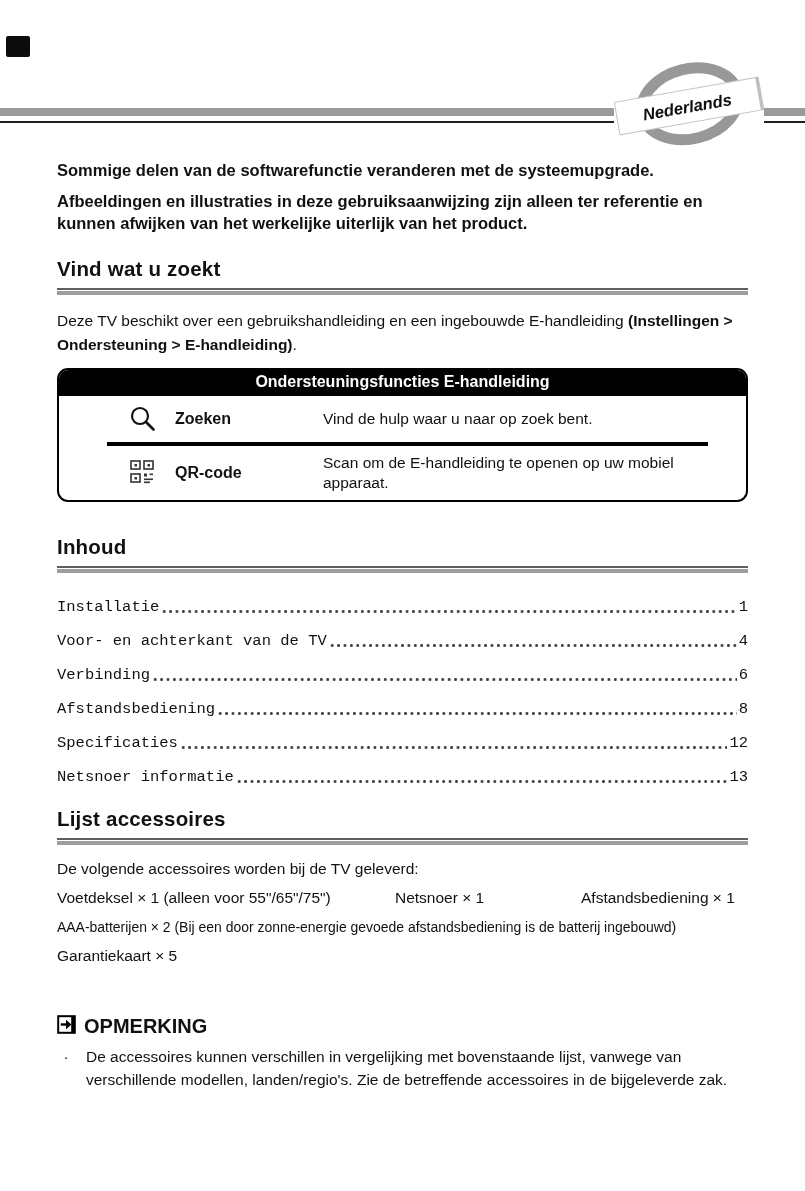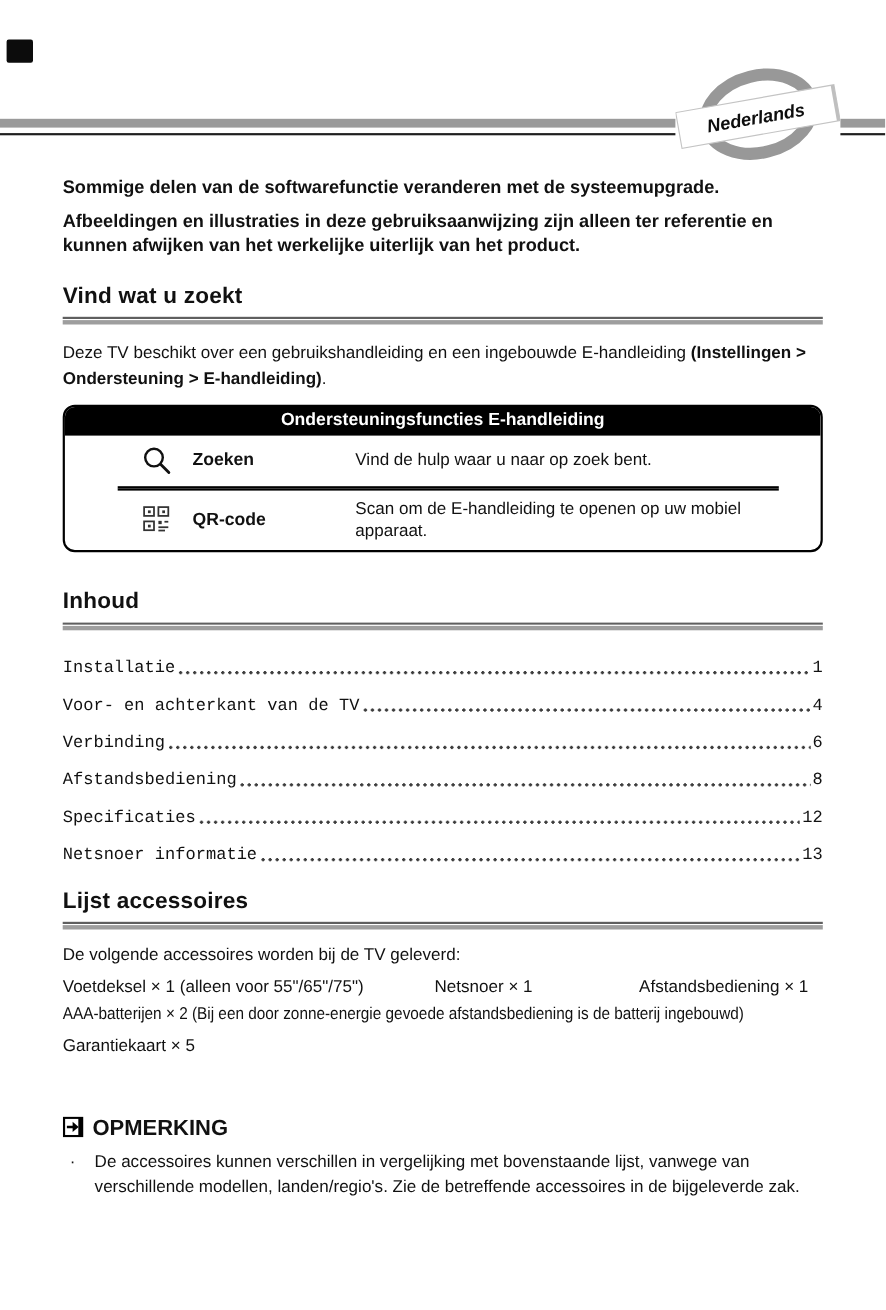--- a/index.html
+++ b/index.html
@@ -41,21 +41,21 @@
   .toc { margin-top:9px; font-size:15.5px;font-family:Liberation Mono, monospace; }
   .toc-row { display:flex; align-items:flex-end; height:34px; }
   .toc-label, .toc-page { white-space:nowrap; }
   .toc-leader { flex:1; align-self:flex-end; height:18px; margin:0 2px;
     background-image:radial-gradient(circle, #3d3d3d 1.25px, transparent 1.55px);
     background-size:6.4px 3px; background-repeat:repeat-x; background-position:left bottom 3px; }
   
   .acc-intro { margin-top:10px; font-size:15.5px; height:29px; display:flex; align-items:center; }
   .acc-row { display:flex; align-items:center; height:29px; font-size:15.5px; }
   .acc-c1 { width:338px; } .acc-c2 { width:186px; } .acc-c3 { flex:1; }
-  .acc-full { display:flex; height:29px; font-size:15.5px; }
+  .acc-full { display:flex; align-items:center; height:29px; font-size:15.5px; }
   .condensed { transform:scaleX(0.9); transform-origin:left center; white-space:nowrap; }
   
   .note-header { display:flex; align-items:flex-start; gap:8px; margin-top:44px; font-weight:bold; font-size:20px; }
   .note-bullet-row { display:flex; margin-top:7px; }
   .bullet-dot { width:12px; margin-left:3px; margin-right:14px; font-size:15.5px; line-height:1.5; text-align:center; }
   .note-text { flex:1; font-size:15.5px; line-height:1.5; }
   svg { display:block; }
 </style>
 </head>
 <body>

